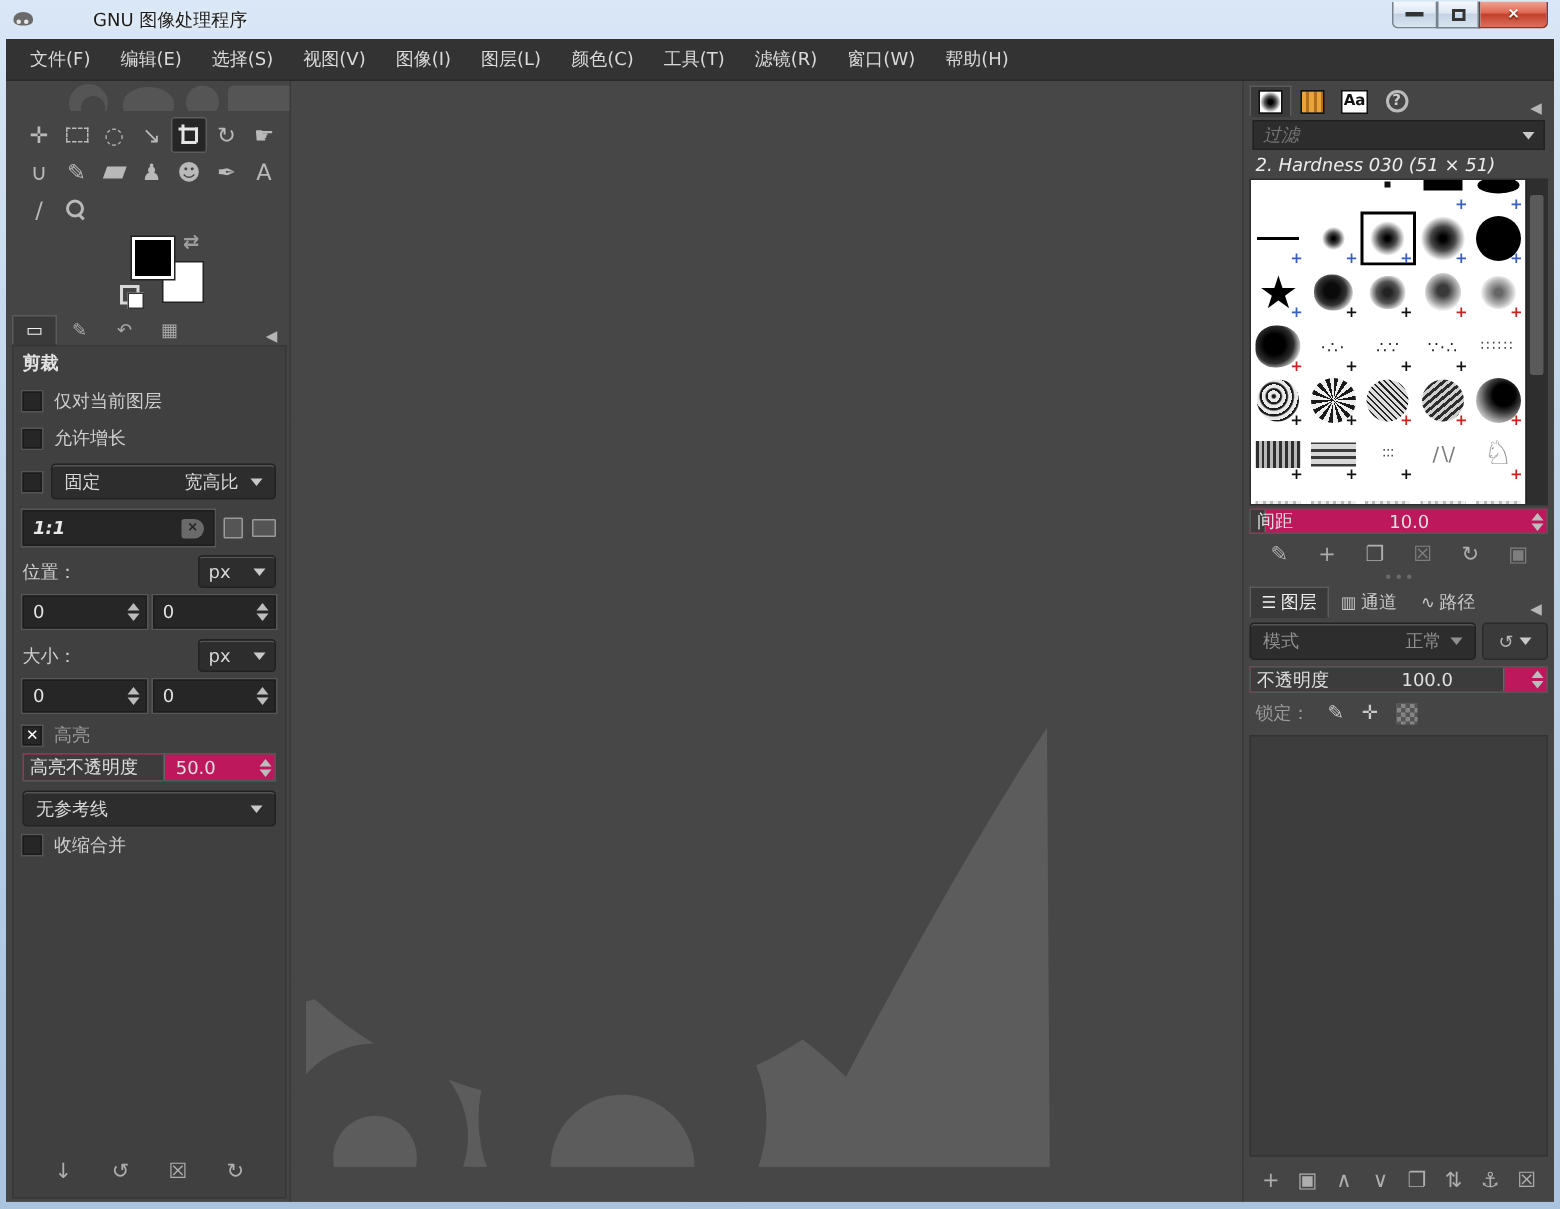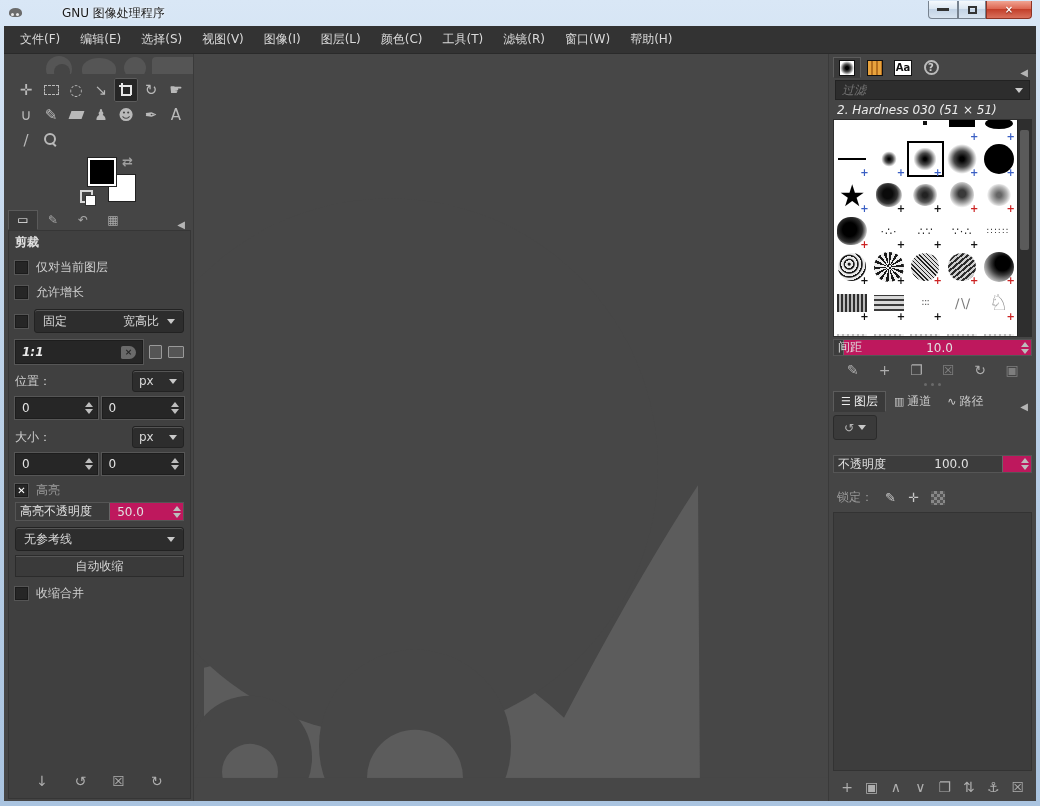--- a/index.html
+++ b/index.html
@@ -160,21 +160,21 @@
   .splitter i { width:3px; height:3px; background:#6a6a6a; border-radius:50%; }
 
   .ltabs { display:flex; align-items:flex-end; height:23px; padding:0 4px; flex:none; }
   .ltab { display:flex; align-items:center; gap:3px; padding:2px 7px; height:21px; color:#c9c9c9; border:1px solid transparent; }
   .ltab.active { background:#3a3a3a; border-color:#5c5c5c; border-bottom-color:#3a3a3a; color:#efefef; }
   .ltab .tic { font-size:11px; }
   .mode-row { display:flex; gap:4px; margin:3px 4px; flex:none; }
   .mode-combo { flex:1; height:25px; color:#8f8f8f; }
   .mode-combo .chev { border-top-color:#8f8f8f; }
   .mode-btn { width:44px; height:25px; background:#3a3a3a; border:1px solid #2b2b2b; border-radius:3px; display:flex; align-items:center; justify-content:center; gap:4px; color:#b5b5b5; }
-  .opacity-row { margin:12px 4px; flex:none; }
+  .opacity-row { margin:1px 4px; flex:none; }
   .lock-row { display:flex; align-items:center; gap:12px; padding:4px 8px; color:#9a9a9a; flex:none;text-align:right; }
   .lock-ic { font-size:13px; color:#c9c9c9; }
   .layers-list { flex:1; background:#3d3d3d; margin:2px 4px; border:1px solid #333; }
   .layer-actions { display:flex; justify-content:space-around; align-items:center; padding:5px 6px; flex:none; }
 </style>
 </head>
 <body>
 
 <div class="window">
   <div class="titlebar">
@@ -385,23 +385,20 @@
                   <i class="sa-dn"></i>
                 </span>
             </div>
           </div>
 
           <div class="combo">
             <span>无参考线</span>
             <span class="chev"></span>
           </div>
 
-          <div class="wide-btn">
-            <span>自动收缩</span>
-          </div>
 
           <div class="chk-row">
             <span class="chk"></span>
             <span>收缩合并</span>
           </div>
 
           <div class="to-footer">
               <span class="abtn">↓</span>
               <span class="abtn">↺</span>
               <span class="abtn">☒</span>
@@ -621,20 +618,25 @@
               <span>通道</span>
             </div>
             <div class="ltab">
               <span class="tic">∿</span>
               <span>路径</span>
             </div>
             <span class="dock-menu-btn" style="margin-left: auto;">◀</span>
           </div>
 
         <div class="mode-row">
+          <div class="combo mode-combo">
+            <span>模式</span>
+            <span style="margin-left:auto">正常</span>
+            <span class="chev" style="margin-left:6px"></span>
+          </div>
           <div class="mode-btn">
             <span>↺</span>
             <span class="chev" style="margin-left:0"></span>
           </div>
         </div>
 
         <div class="opacity-row">
           <div class="gslider" style="height:18px">
             <span class="fill" style="width:86%"></span>
             <span class="sl-label">不透明度</span>

